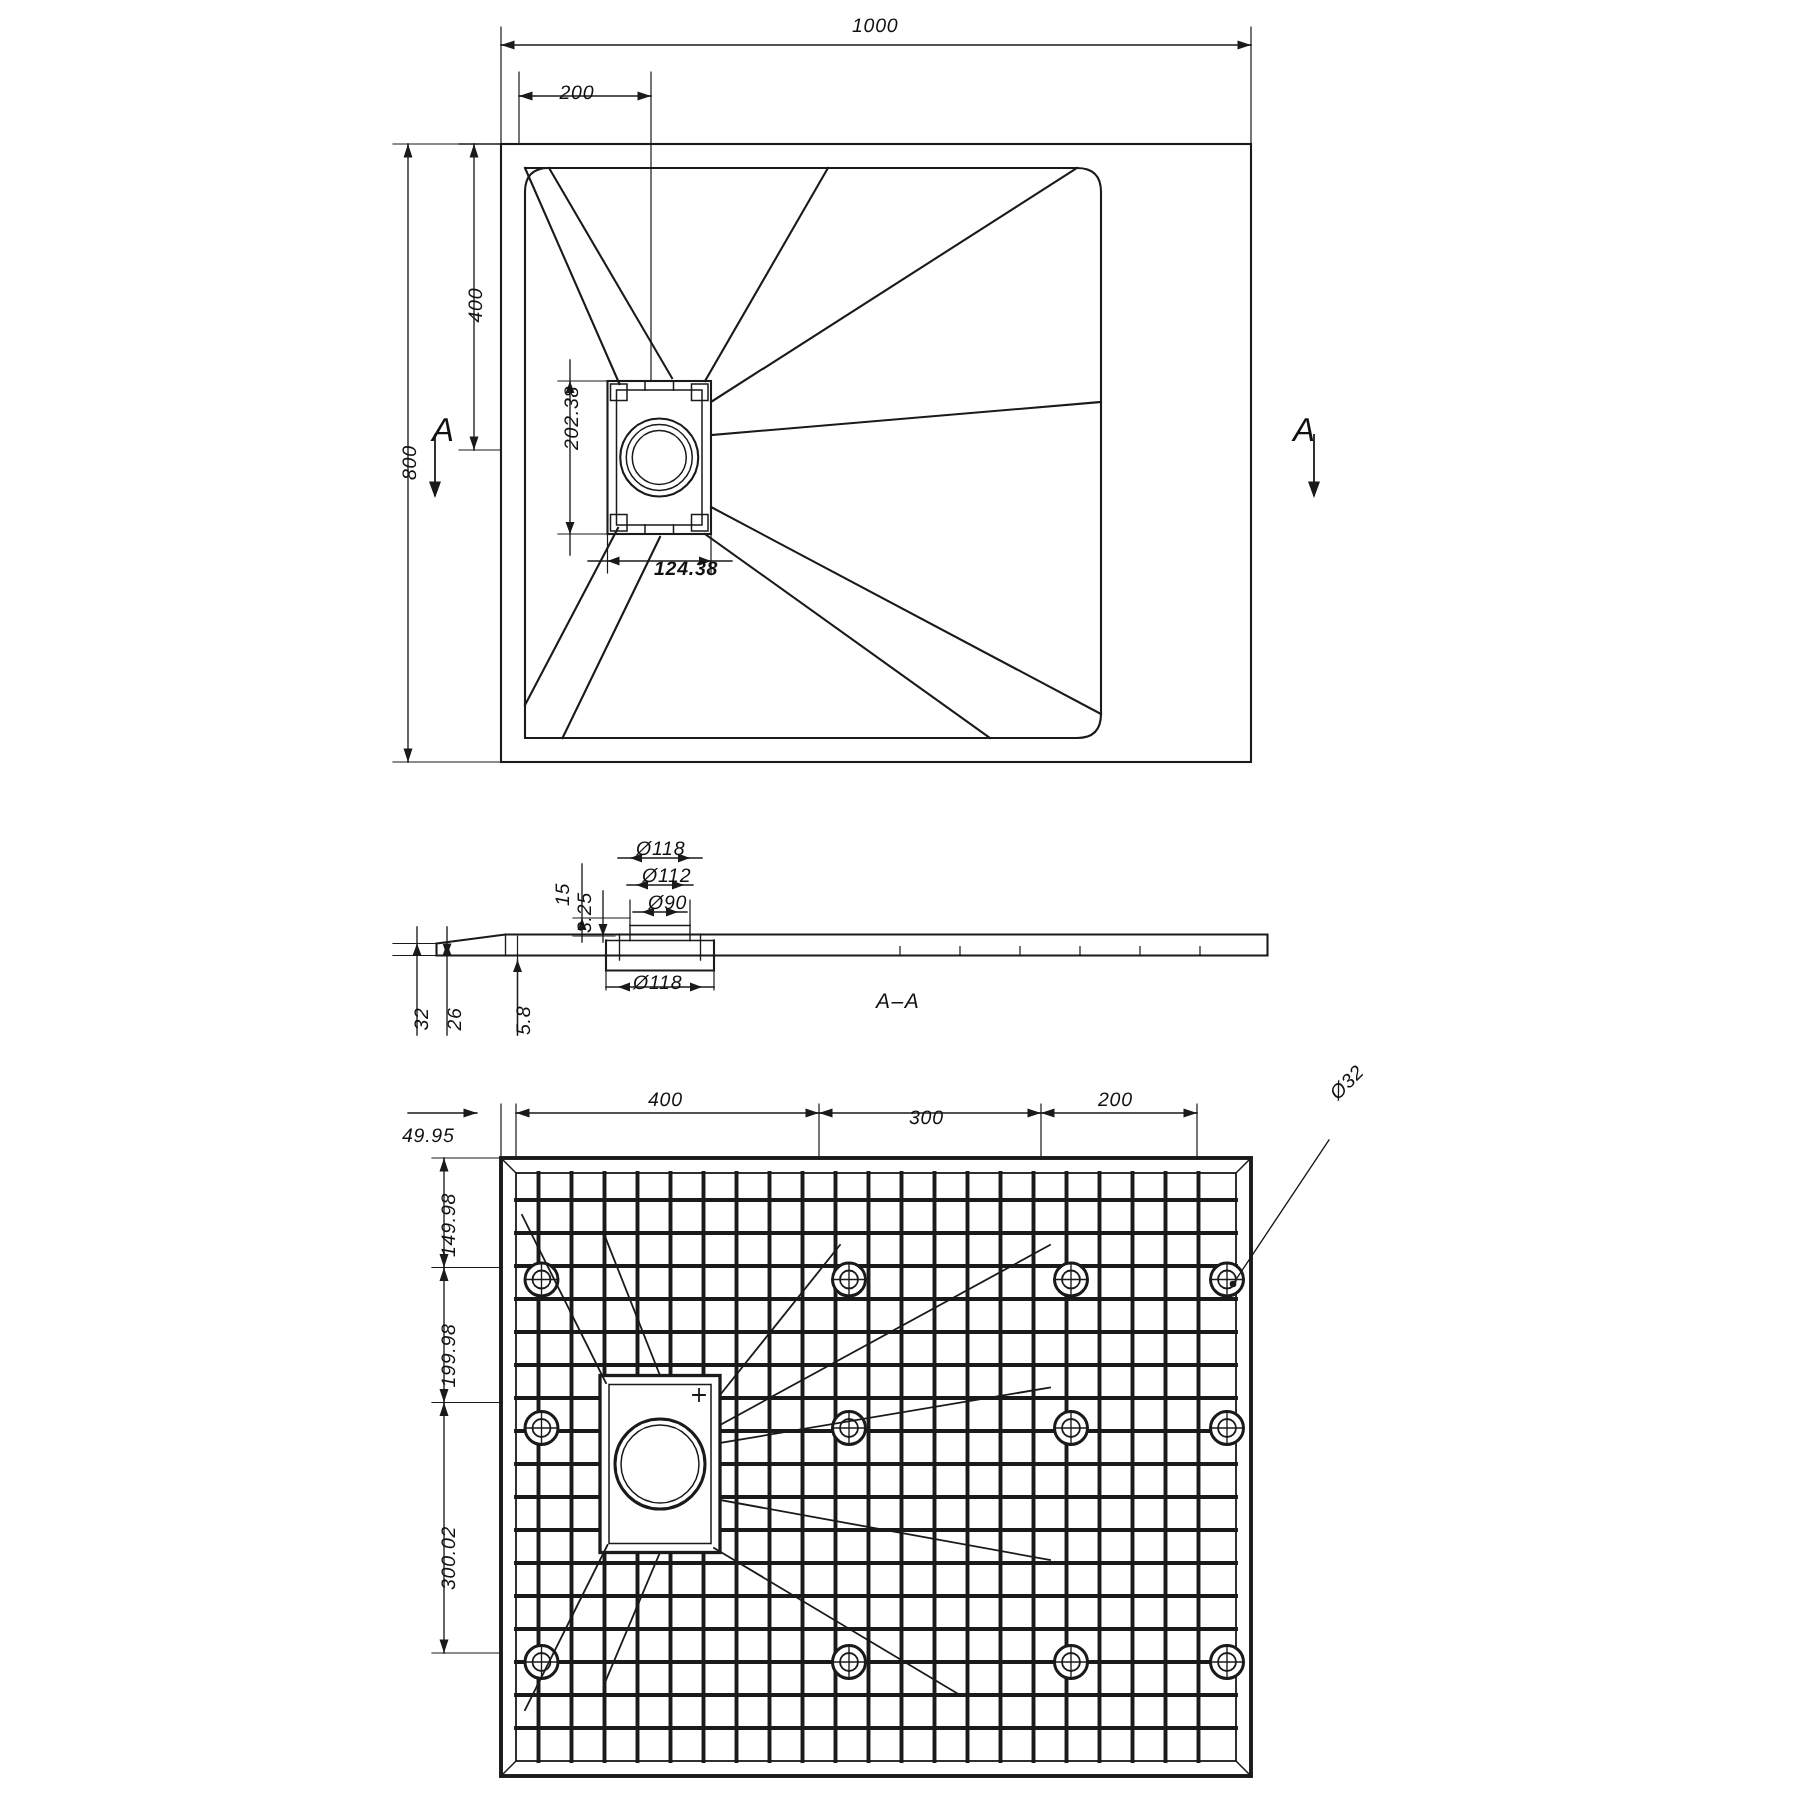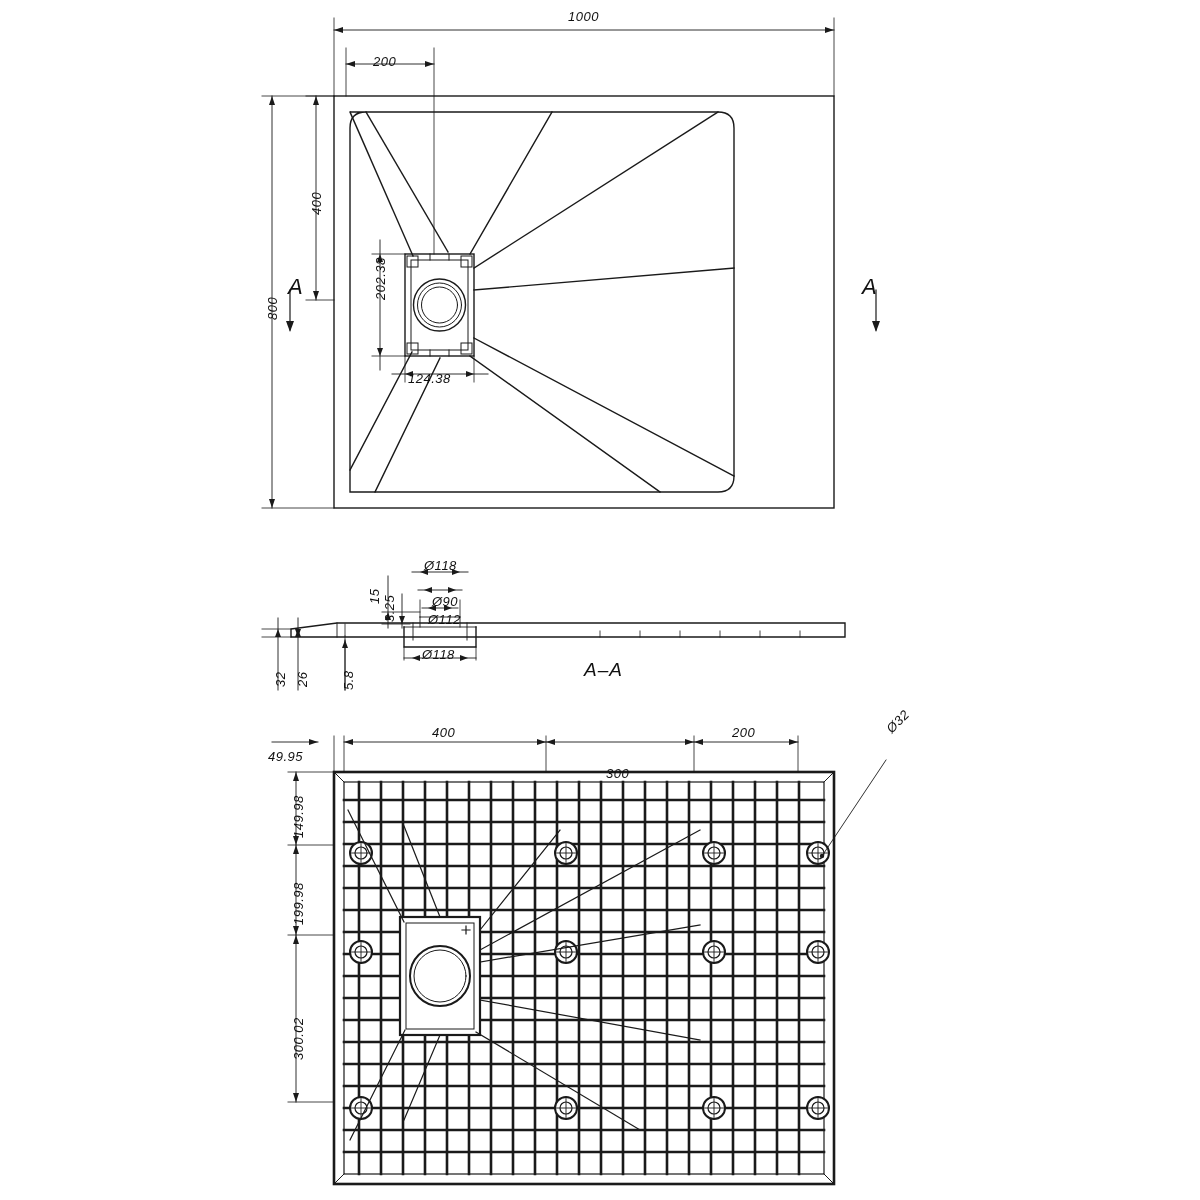--- a/index.html
+++ b/index.html
@@ -39,21 +39,21 @@
   }
   .lbl.vert {
     transform-origin: left top;
     transform: rotate(-90deg);
   }
   .lbl.big {
     font-size: 22px;
     font-style: italic;
   }
   .lbl.sec {
-    font-size: 19px;
+    font-size: 14px;
     letter-spacing: 1px;
   }
 </style>
 </head>
 <body>
 
 <div id="sheet">
 
   <svg class="drawing" viewBox="0 0 1200 1200">
     <g fill="none" stroke="#1a1a1a" stroke-width="1.4" stroke-linecap="square">
@@ -302,37 +302,37 @@
       <path d="M296 1102 l-3 -9 l6 0 Z" fill="#1a1a1a" stroke="none"></path>
 
     </g>
   </svg>
 
   <div class="lbl" style="left:568px; top:10px;">1000</div>
   <div class="lbl" style="left:373px; top:55px;">200</div>
   <div class="lbl vert" style="left:266px; top:320px;">800</div>
   <div class="lbl vert" style="left:310px; top:215px;">400</div>
   <div class="lbl vert" style="left:374px; top:300px;">202.38</div>
-  <div class="lbl" style="left:408px; top:372px;">124.38</div>
+  <div class="lbl" style="left:436px; top:372px;font-weight:bold;">124.38</div>
   <div class="lbl big" style="left:288px; top:276px;">A</div>
   <div class="lbl big" style="left:862px; top:276px;">A</div>
 
   <div class="lbl" style="left:424px; top:559px;">Ø118</div>
-  <div class="lbl" style="left:428px; top:577px;margin-top:36px;">Ø112</div>
+  <div class="lbl" style="left:428px; top:577px;">Ø112</div>
   <div class="lbl" style="left:432px; top:595px;text-align:center;">Ø90</div>
   <div class="lbl" style="left:422px; top:648px;">Ø118</div>
   <div class="lbl vert" style="left:368px; top:604px;">15</div>
   <div class="lbl vert" style="left:383px; top:622px;">3.25</div>
   <div class="lbl vert" style="left:274px; top:687px;">32</div>
   <div class="lbl vert" style="left:296px; top:687px;">26</div>
   <div class="lbl vert" style="left:342px; top:690px;">5.8</div>
   <div class="lbl sec" style="left:584px; top:660px;">A–A</div>
 
   <div class="lbl" style="left:268px; top:750px;">49.95</div>
   <div class="lbl" style="left:432px; top:726px;">400</div>
-  <div class="lbl" style="left:606px; top:767px;">300</div>
+  <div class="lbl" style="left:606px; top:738px;">300</div>
   <div class="lbl" style="left:732px; top:726px;">200</div>
   <div class="lbl" style="left:884px; top:726px; transform-origin:left top; transform:rotate(-45deg);">Ø32</div>
   <div class="lbl vert" style="left:292px; top:838px;">149.98</div>
   <div class="lbl vert" style="left:292px; top:925px;">199.98</div>
   <div class="lbl vert" style="left:292px; top:1060px;">300.02</div>
 
 </div>
 
 </body></html>

